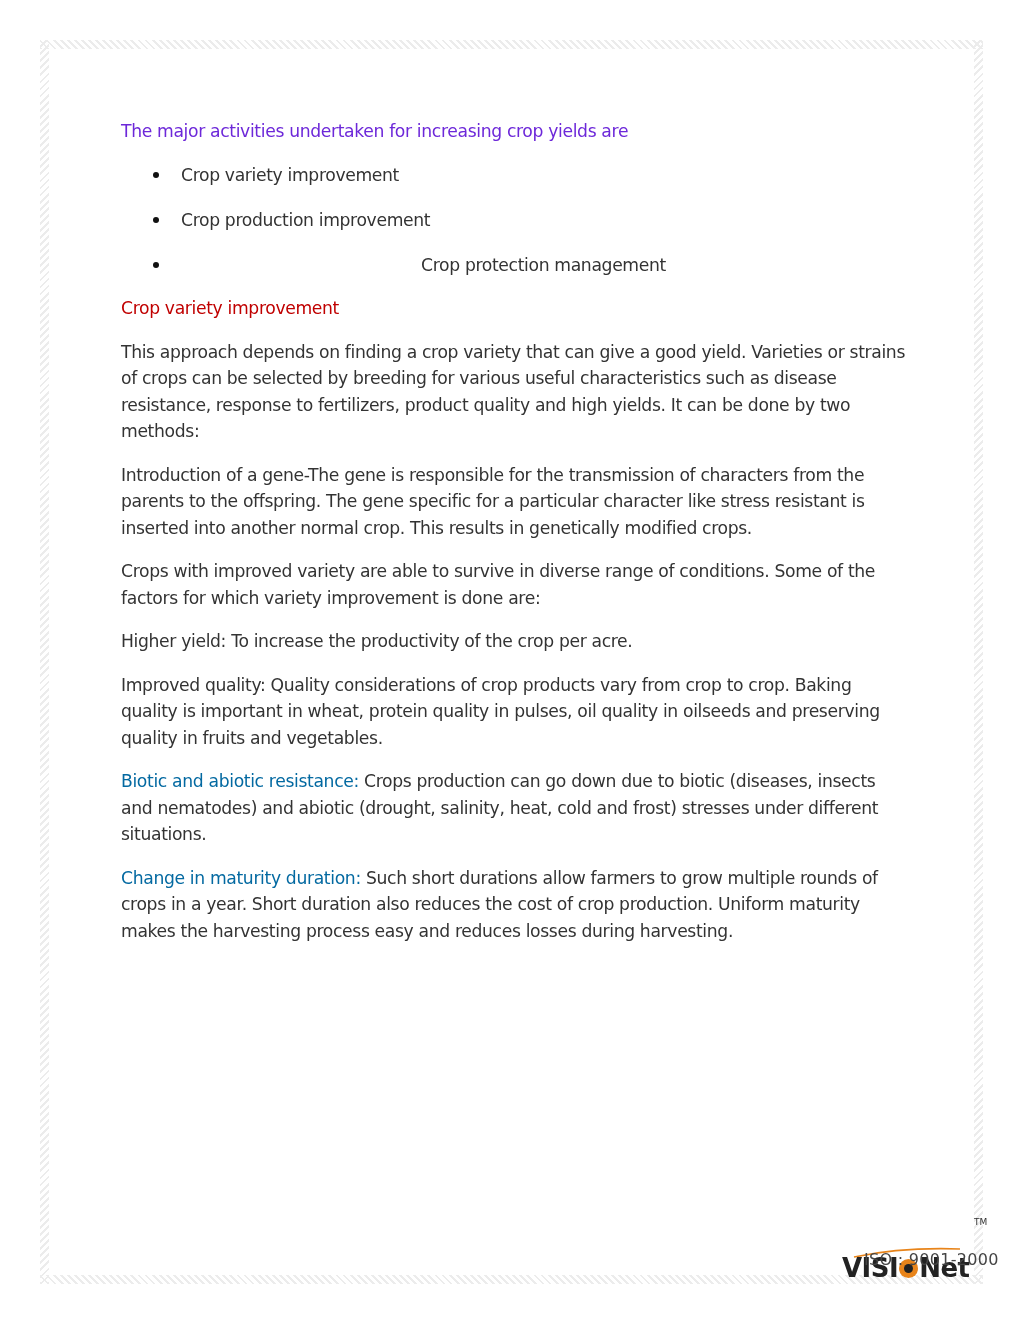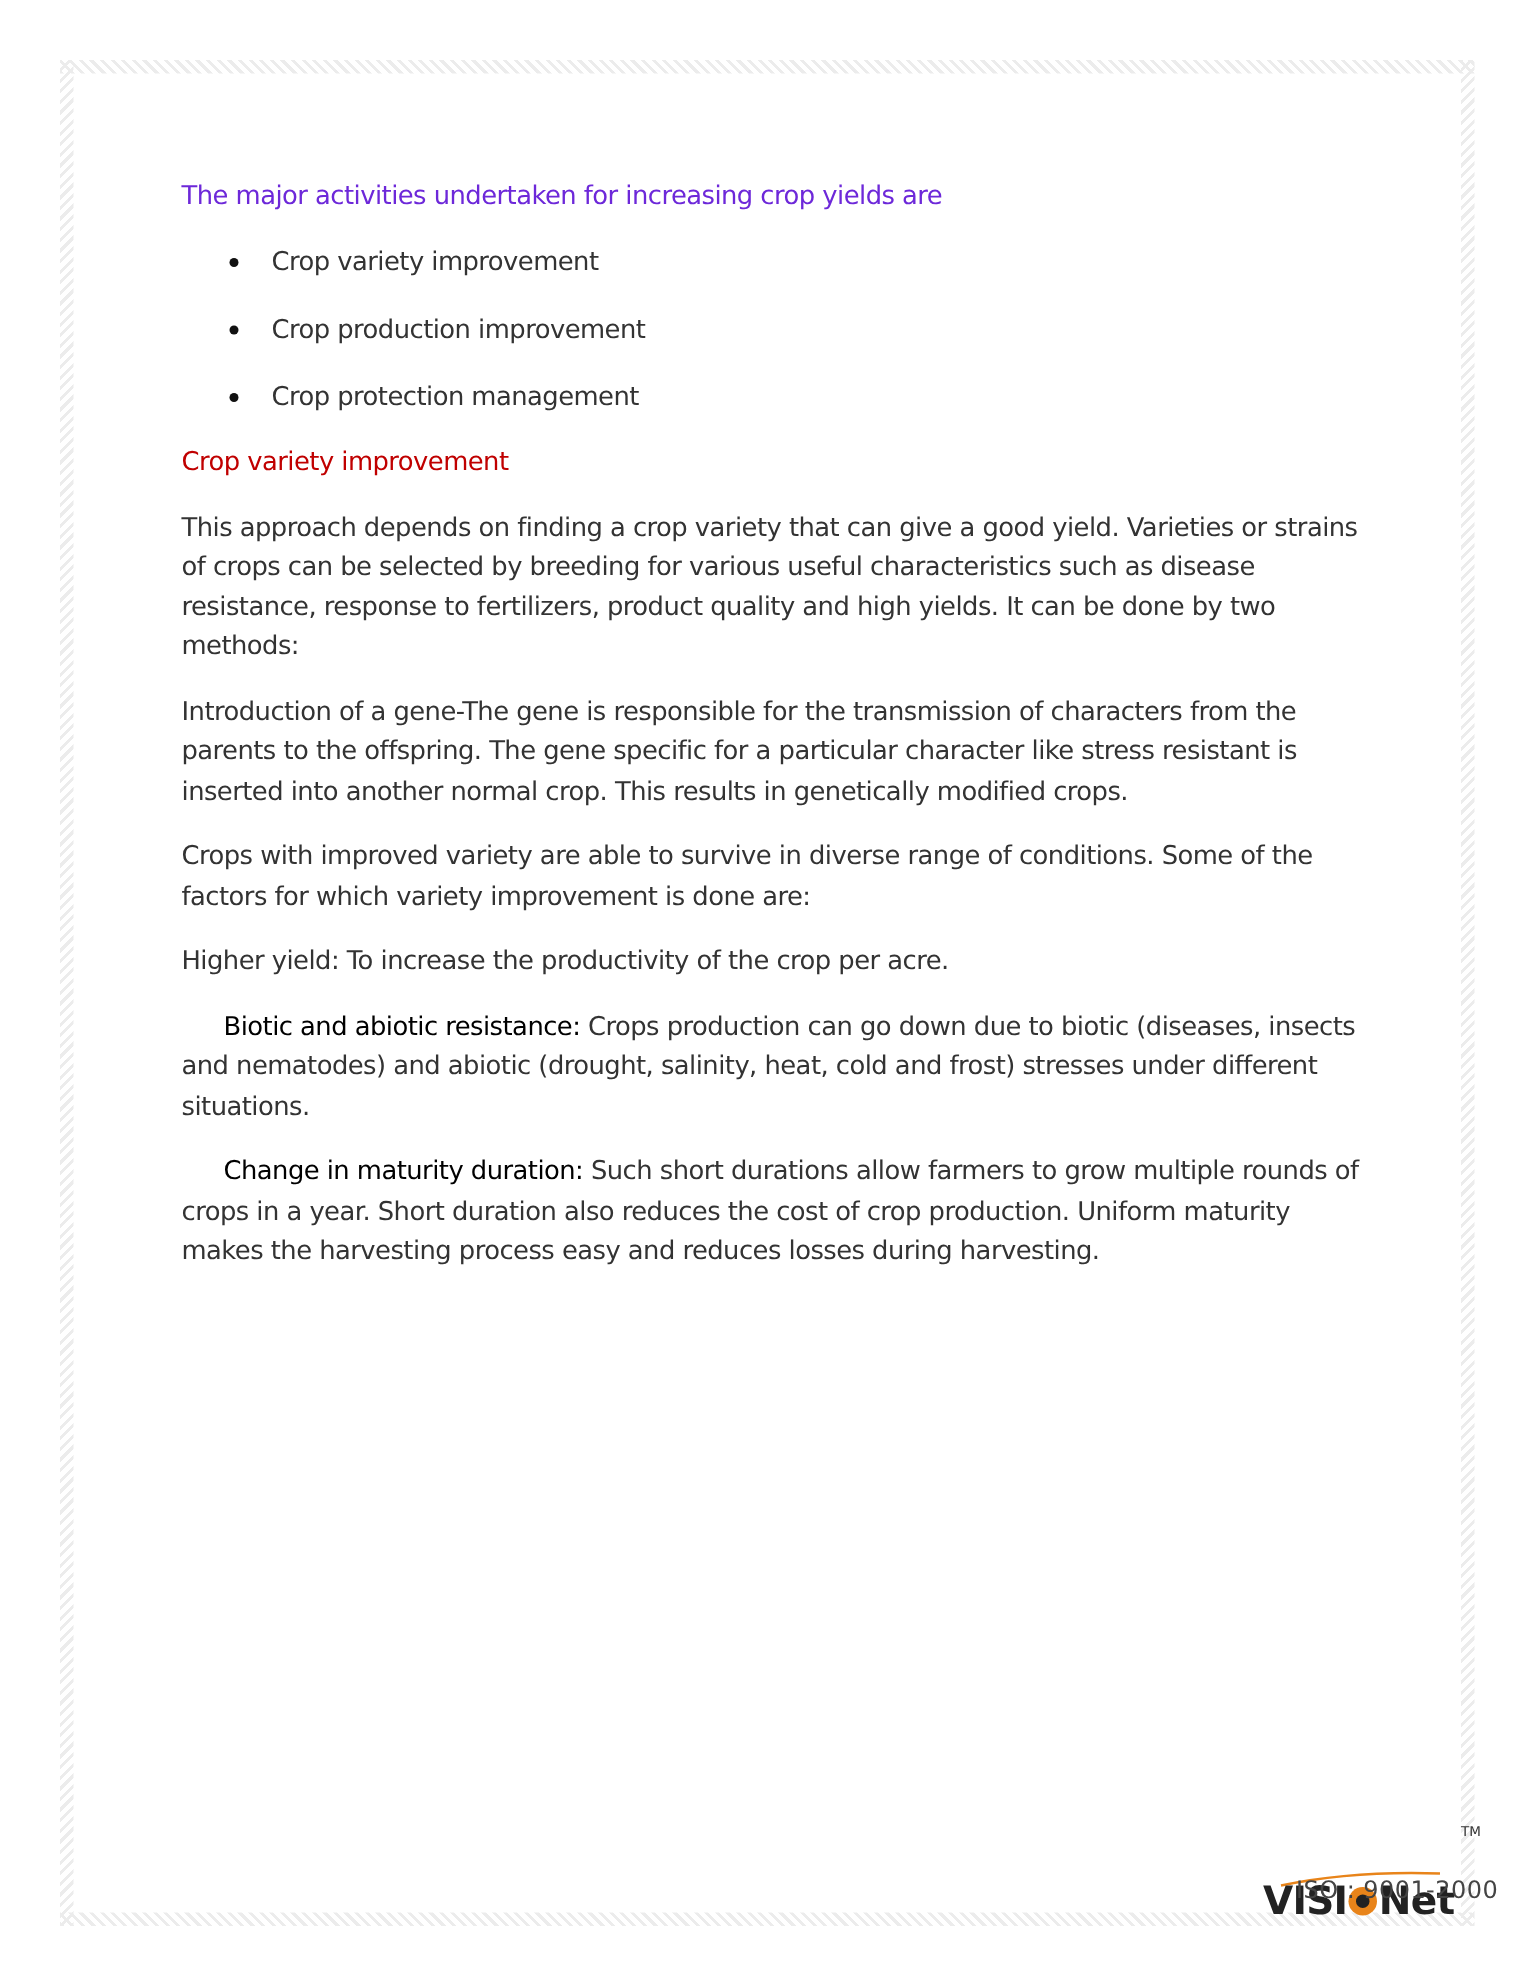--- a/index.html
+++ b/index.html
@@ -49,36 +49,35 @@
       list-style: none;
       margin: 0 0 17px 0;
       padding: 0;
     }
     .bullets li {
       position: relative;
       padding-left: 60px;
       margin-bottom: 18.5px;
       color: #333333;
     }
-    .bullets li:last-child { margin-bottom: 0; }
+    .bullets li:last-child { margin-bottom: 0; text-align: center; }
     .bullet-dot {
       position: absolute;
       left: 32px;
       top: 10px;
       width: 6px;
       height: 6px;
       border-radius: 50%;
       background: #111111;
     }
     .heading-red {
       color: #c00000;
     }
     .label-dark {
-      color: #000000;
-      margin-left: 28px;
+      color: #0369a1;
     }
     .logo {
       position: absolute;
       left: 842px;
       top: 1215px;
       width: 135px;
       height: 55px;
     }
     .logo-text {
       position: absolute;
@@ -158,20 +157,21 @@
       <span>Crop protection management</span>
     </li>
   </ul>
 
   <p class="heading-red">Crop variety improvement</p>
 
   <p>This approach depends on finding a crop variety that can give a good yield. Varieties or strains of crops can be selected by breeding for various useful characteristics such as disease resistance, response to fertilizers, product quality and high yields. It can be done by two methods:</p>
   <p>Introduction of a gene-The gene is responsible for the transmission of characters from the parents to the offspring. The gene specific for a particular character like stress resistant is inserted into another normal crop. This results in genetically modified crops.</p>
   <p>Crops with improved variety are able to survive in diverse range of conditions. Some of the factors for which variety improvement is done are:</p>
   <p>Higher yield: To increase the productivity of the crop per acre.</p>
+  <p>Improved quality: Quality considerations of crop products vary from crop to crop. Baking quality is important in wheat, protein quality in pulses, oil quality in oilseeds and preserving quality in fruits and vegetables.</p>
 
   <p>
     <span class="label-dark">Biotic and abiotic resistance:</span><span> Crops production can go down due to biotic (diseases, insects and nematodes) and abiotic (drought, salinity, heat, cold and frost) stresses under different situations.</span>
   </p>
   <p>
     <span class="label-dark">Change in maturity duration:</span><span> Such short durations allow farmers to grow multiple rounds of crops in a year. Short duration also reduces the cost of crop production. Uniform maturity makes the harvesting process easy and reduces losses during harvesting.</span>
   </p>
 </div>
 
 <div class="logo">

